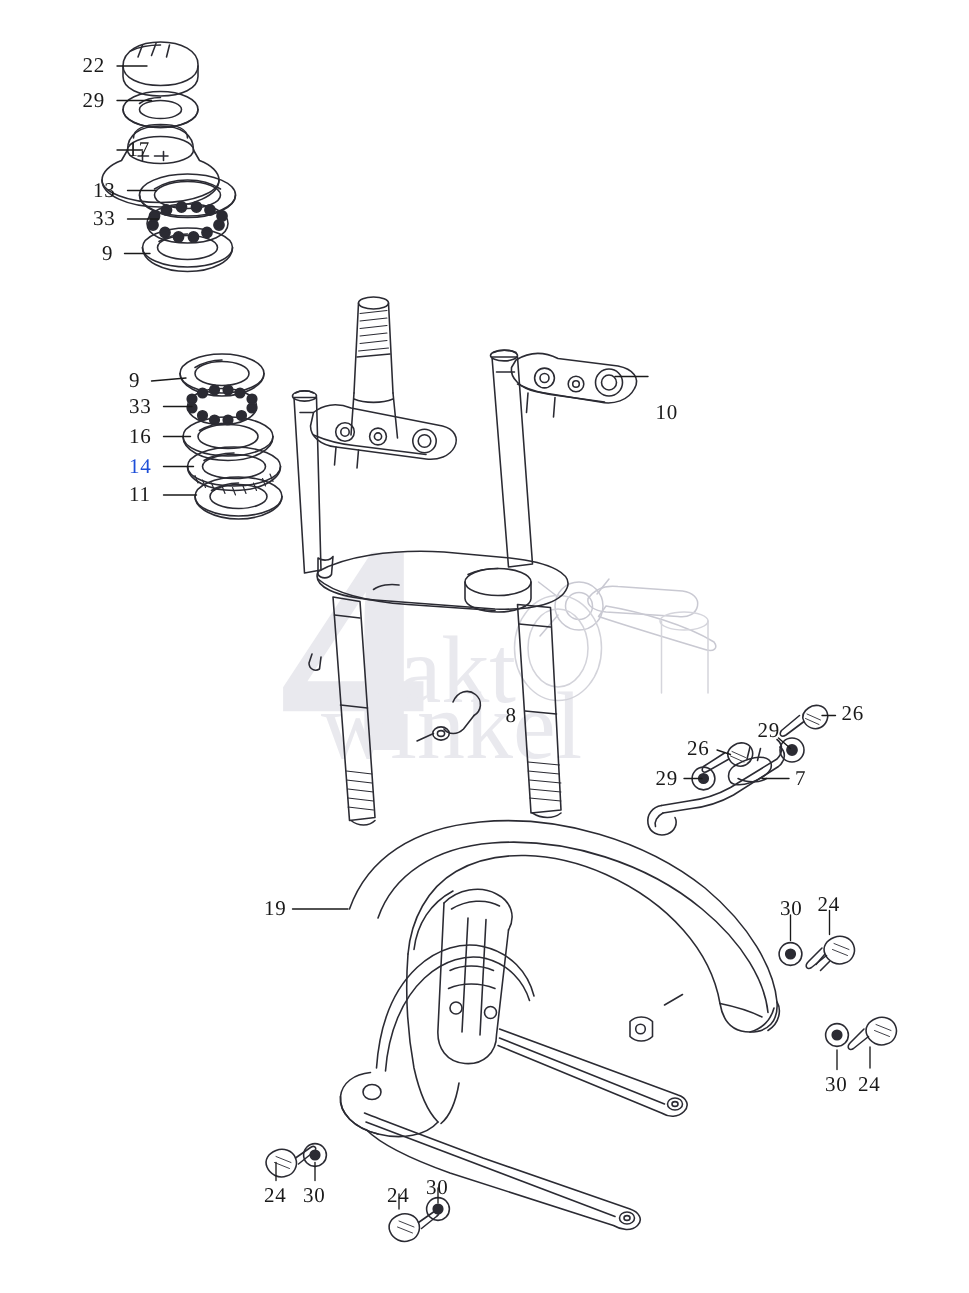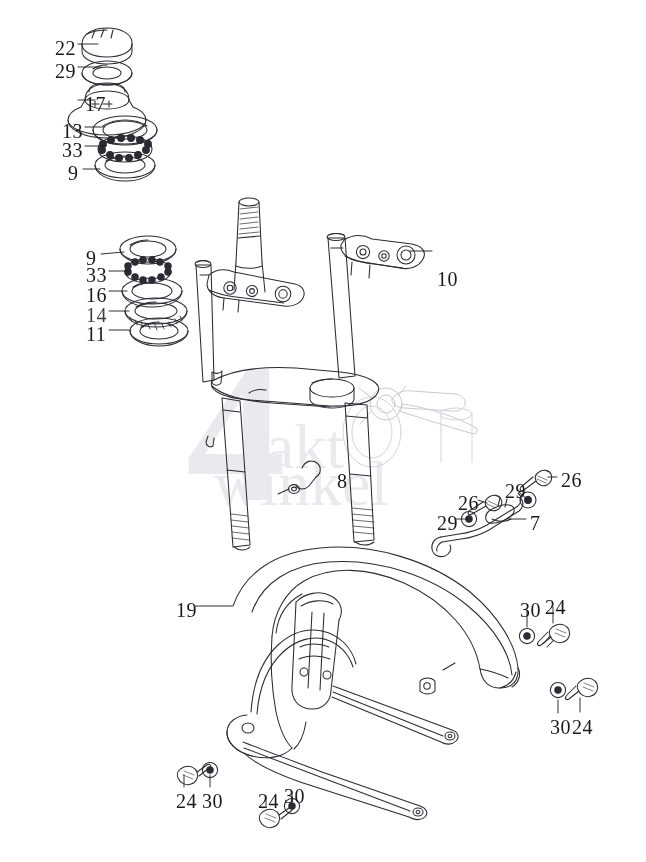--- a/index.html
+++ b/index.html
@@ -6,21 +6,21 @@
   html,body{margin:0;padding:0;background:#ffffff;}
   body{
     font-family:"Liberation Serif", serif;
     width:646px;height:862px;position:relative;overflow:hidden;
   }
   #stage{position:absolute;left:0;top:0;width:646px;height:862px;background:#fff;}
   #stage svg{position:absolute;left:0;top:0;}
   .lbl{
     position:absolute;
     font-family:"Liberation Serif", serif;
-    font-size:20px;
+    font-size:14px;
     font-weight:400;
     color:#1a1a1a;
     letter-spacing:0.5px;
     white-space:nowrap;
     line-height:1;
     user-select:none;
   }
   .wm{ user-select:none; pointer-events:none; }
 </style>
 </head>
@@ -454,21 +454,21 @@
   <div id="callout-labels">
       <div class="lbl" style="left: 55px; top: 38px; color: rgb(26, 26, 26);">22</div>
       <div class="lbl" style="left: 55px; top: 61px; color: rgb(26, 26, 26);">29</div>
       <div class="lbl" style="left: 55px; top: 94px; color: rgb(26, 26, 26); margin-left: 30px;">17</div>
       <div class="lbl" style="left: 62px; top: 121px; color: rgb(26, 26, 26); text-align: right;">13</div>
       <div class="lbl" style="left: 62px; top: 140px; color: rgb(26, 26, 26);">33</div>
       <div class="lbl" style="left: 68px; top: 163px; color: rgb(26, 26, 26);">9</div>
       <div class="lbl" style="left: 86px; top: 248px; color: rgb(26, 26, 26);">9</div>
       <div class="lbl" style="left: 86px; top: 265px; color: rgb(26, 26, 26);">33</div>
       <div class="lbl" style="left: 86px; top: 285px; color: rgb(26, 26, 26);">16</div>
-      <div class="lbl" style="left: 86px; top: 305px; color: #404040;">14</div>
+      <div class="lbl" style="left: 86px; top: 305px; color: #1d4ed8;">14</div>
       <div class="lbl" style="left: 86px; top: 324px; color: rgb(26, 26, 26);">11</div>
       <div class="lbl" style="left: 437px; top: 245px; color: rgb(26, 26, 26); margin-top: 24px;">10</div>
       <div class="lbl" style="left: 337px; top: 471px; color: rgb(26, 26, 26);">8</div>
       <div class="lbl" style="left: 561px; top: 470px; color: rgb(26, 26, 26);">26</div>
       <div class="lbl" style="left: 505px; top: 481px; color: rgb(26, 26, 26);">29</div>
       <div class="lbl" style="left: 458px; top: 493px; color: rgb(26, 26, 26);">26</div>
       <div class="lbl" style="left: 437px; top: 513px; color: rgb(26, 26, 26);">29</div>
       <div class="lbl" style="left: 530px; top: 513px; color: rgb(26, 26, 26);">7</div>
       <div class="lbl" style="left: 176px; top: 600px; color: rgb(26, 26, 26); text-align: right;">19</div>
       <div class="lbl" style="left: 520px; top: 600px; color: rgb(26, 26, 26);">30</div>

